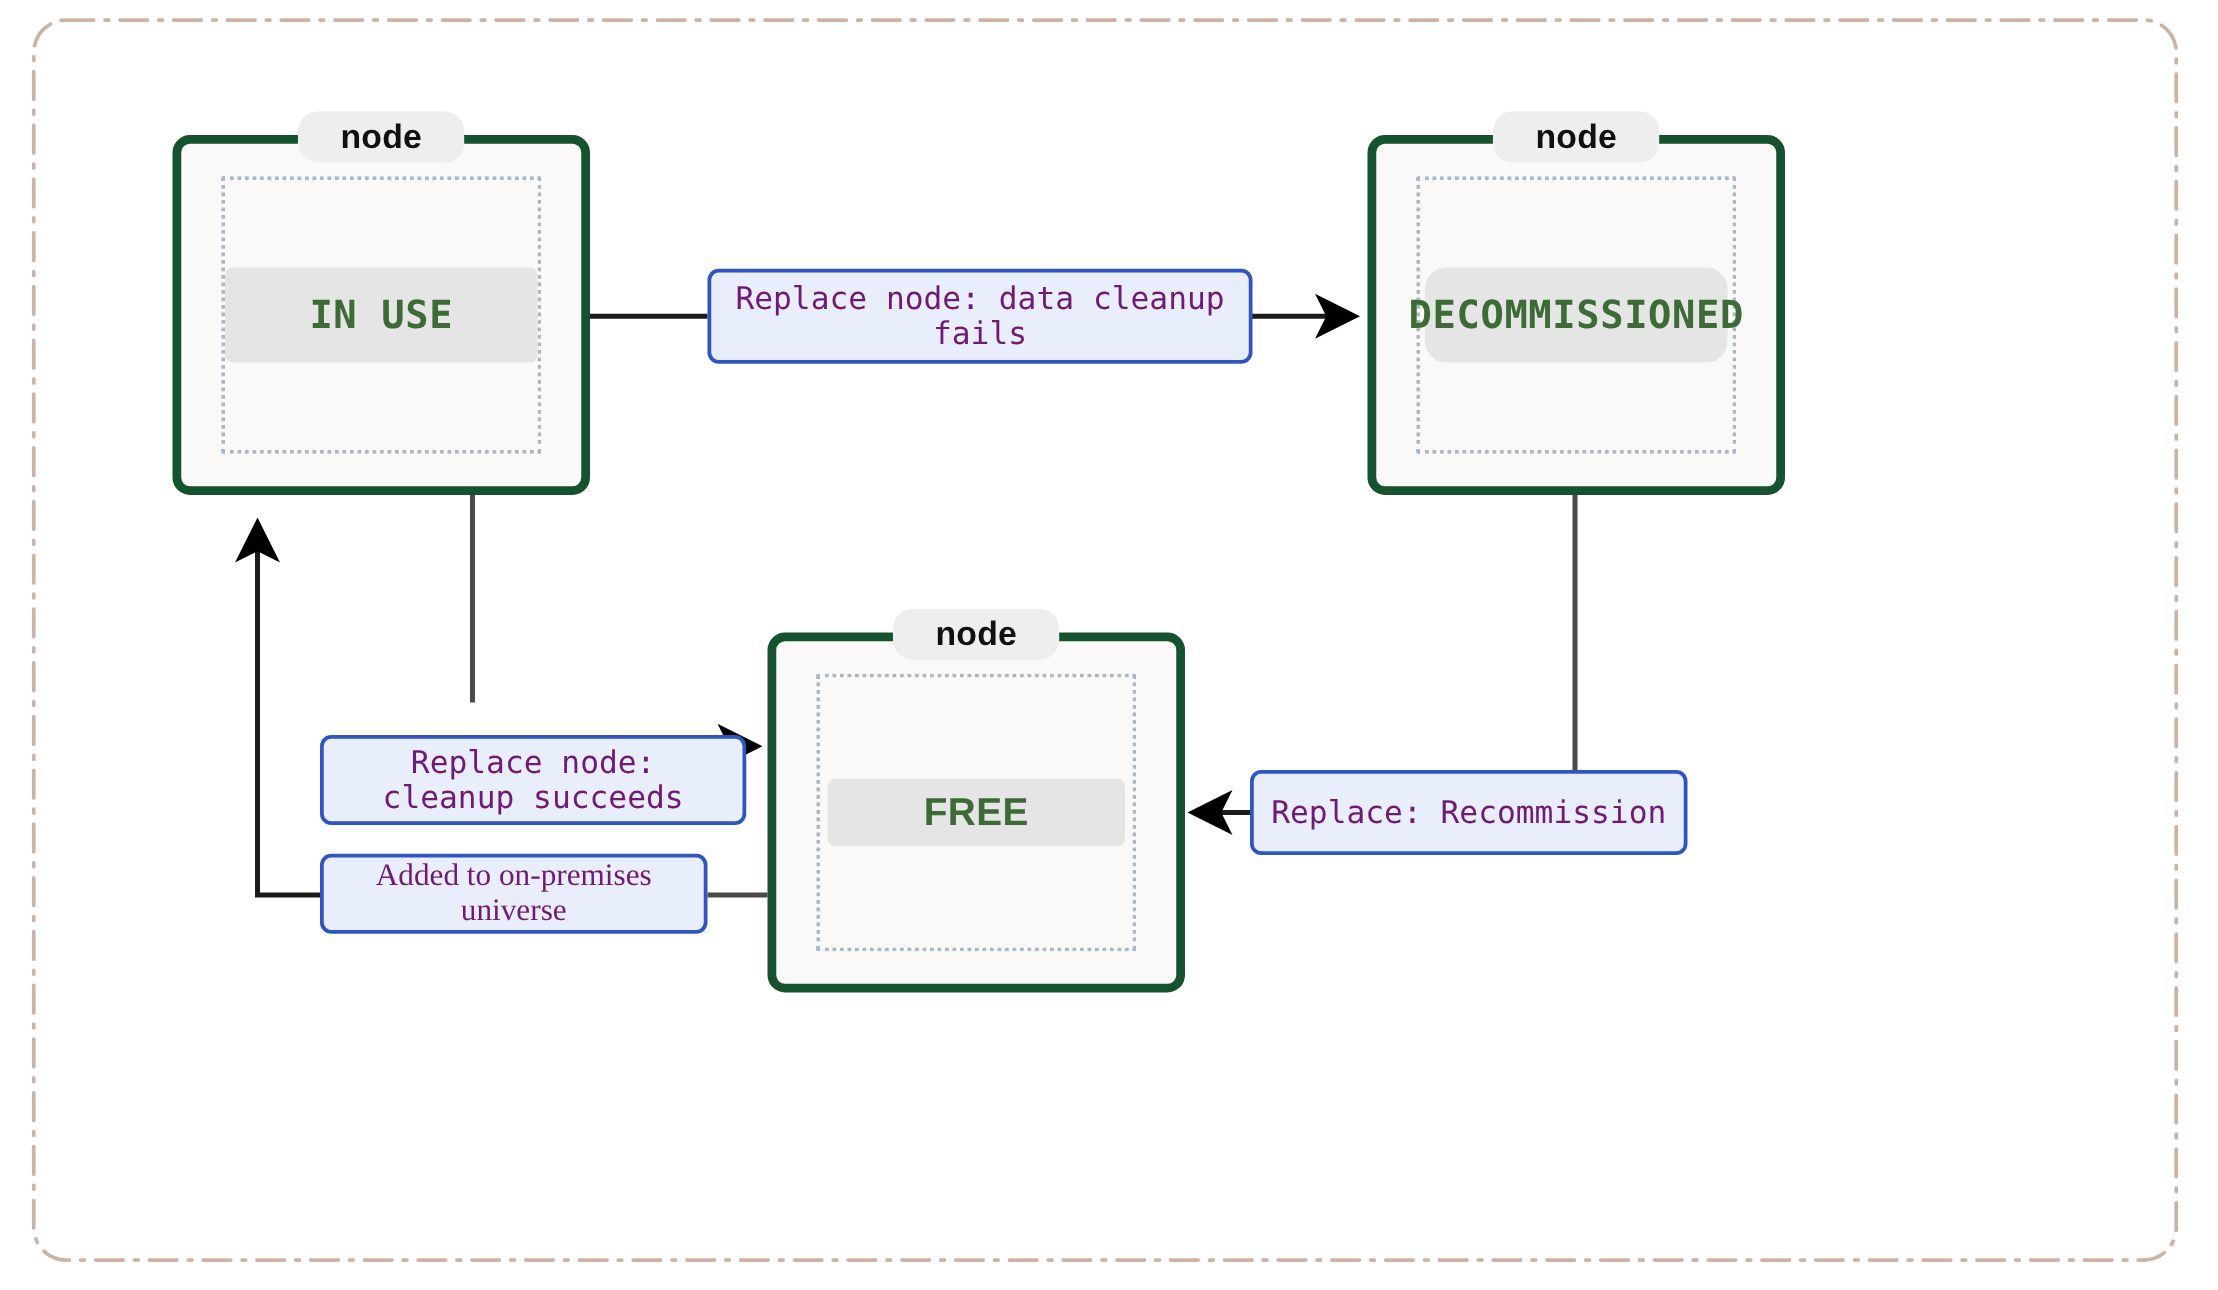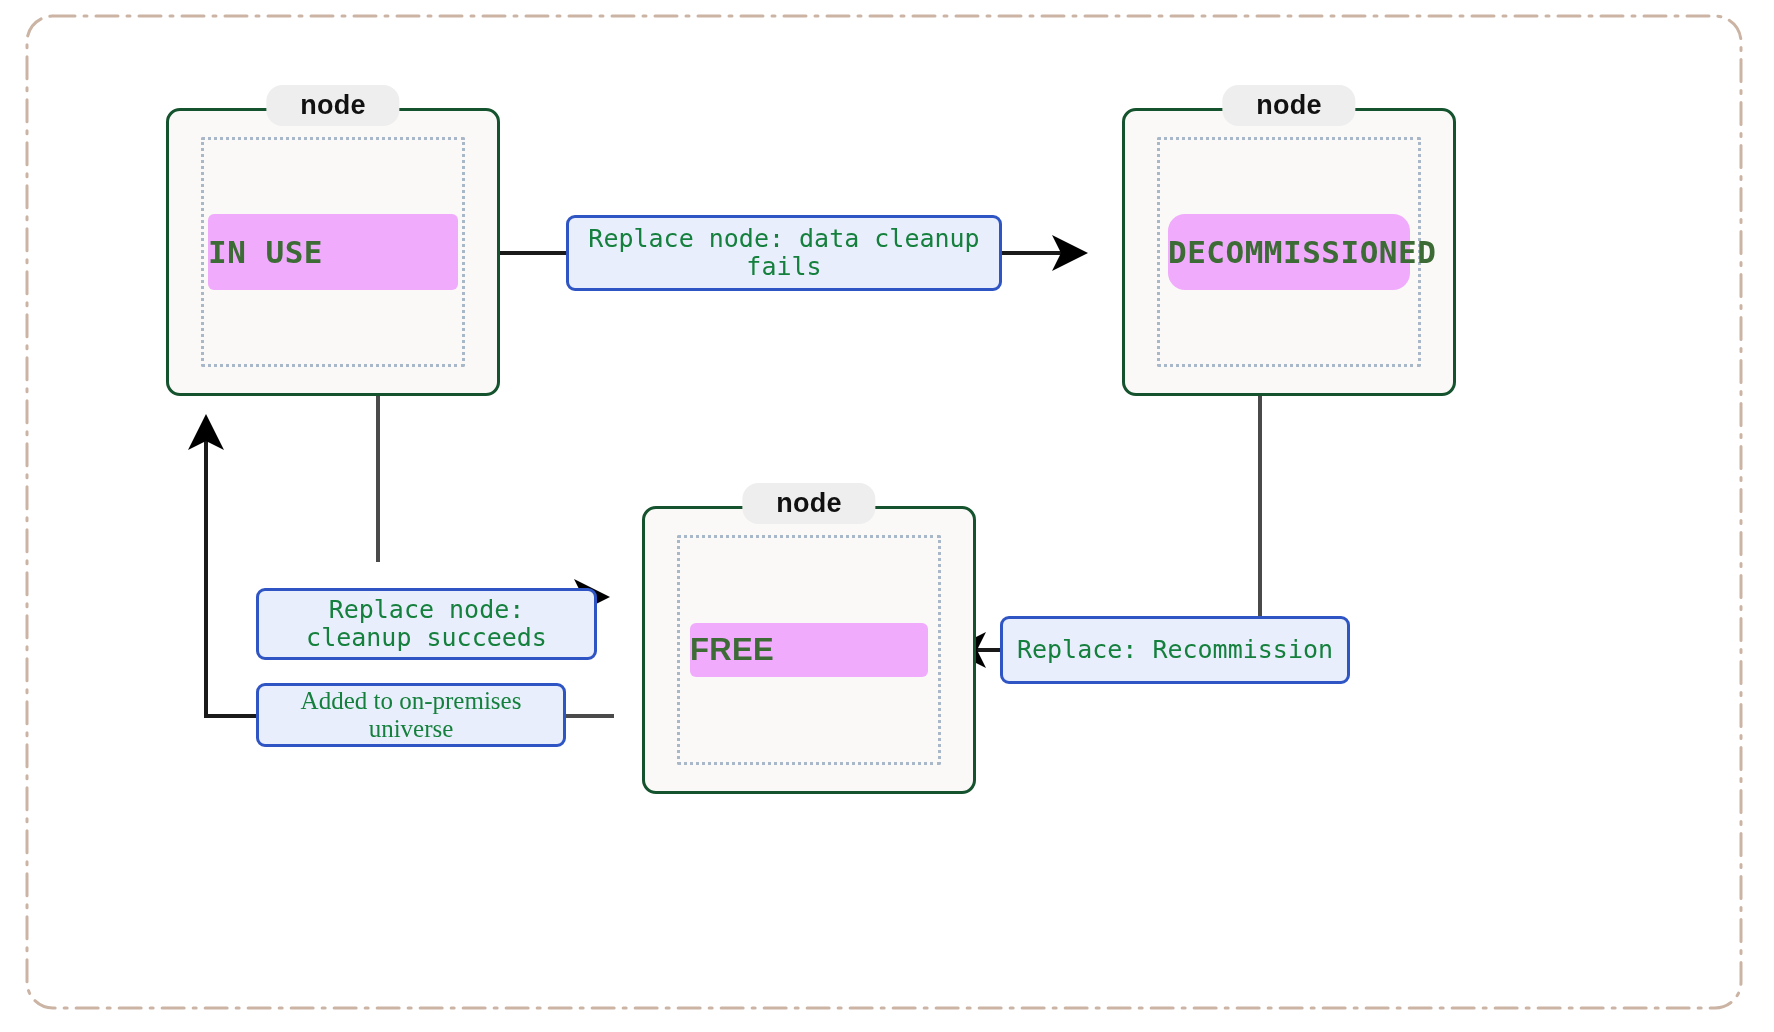--- a/index.html
+++ b/index.html
@@ -27,24 +27,23 @@
     left: 0;
     top: 0;
     width: 1774px;
     height: 1032px;
     pointer-events: none;
   }
   
   .cluster {
     position: absolute;
     background: #faf9f7;
-    border: 3px solid #14532d;
+    border: 7px solid #14532d;
     border-radius: 14px;
     box-sizing: border-box;
-    margin-left: 28px;
   }
   .cluster-inner {
     position: absolute;
     left: 32px;
     top: 26px;
     right: 32px;
     bottom: 26px;
     border: 3px dotted #a8b8c8;
     border-radius: 2px;
     box-sizing: border-box;
@@ -63,24 +62,25 @@
     letter-spacing: 0.2px;
     white-space: nowrap;
     z-index: 5;
   }
   
   .state-box {
     position: absolute;
     left: 50%;
     top: 50%;
     transform: translate(-50%, -50%);
-    background: #f0abfc;
+    background: #e5e5e5;
     border-radius: 6px;
     display: flex;
     align-items: center;
+    justify-content: center;
     color: #3c6b35;
     white-space: nowrap;
     box-sizing: border-box;
   }
   .state-mono {
     font-family: "DejaVu Sans Mono", monospace;
     font-size: 31px;
     font-weight: bold;
     letter-spacing: 0.5px;
   }
@@ -89,21 +89,21 @@
     font-size: 31px;
     font-weight: bold;
     letter-spacing: 0.3px;
   }
   
   .edge-label {
     position: absolute;
     background: #e8eefb;
     border: 3px solid #2f55c4;
     border-radius: 9px;
-    color: #15803d;
+    color: #701a75;
     font-family: "DejaVu Sans Mono", monospace;
     font-size: 25px;
     line-height: 1.12;
     text-align: center;
     display: flex;
     align-items: center;
     justify-content: center;
     box-sizing: border-box;
     padding: 7px 0;
     z-index: 6;

